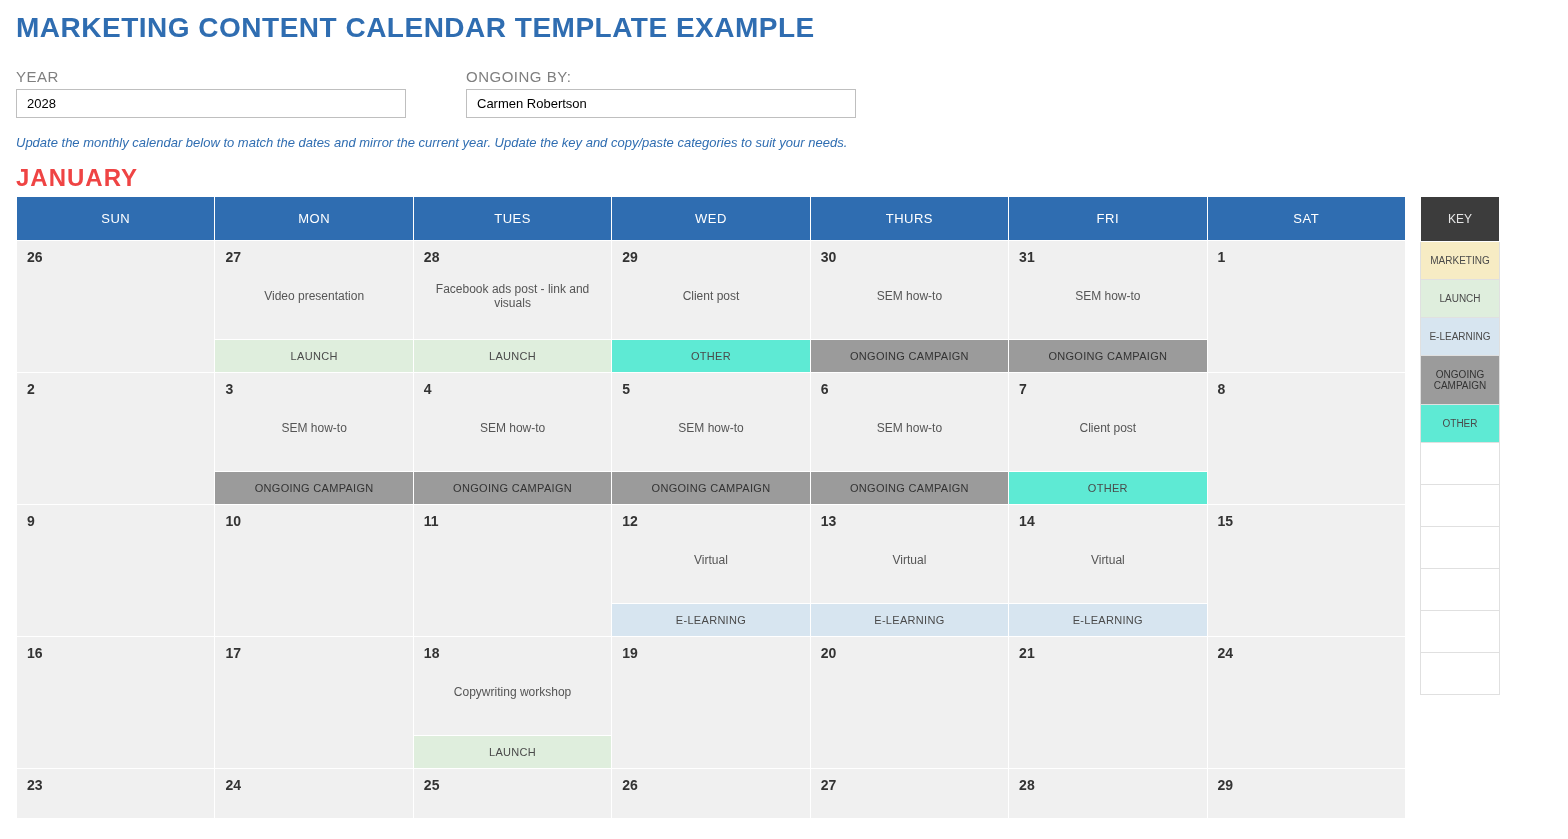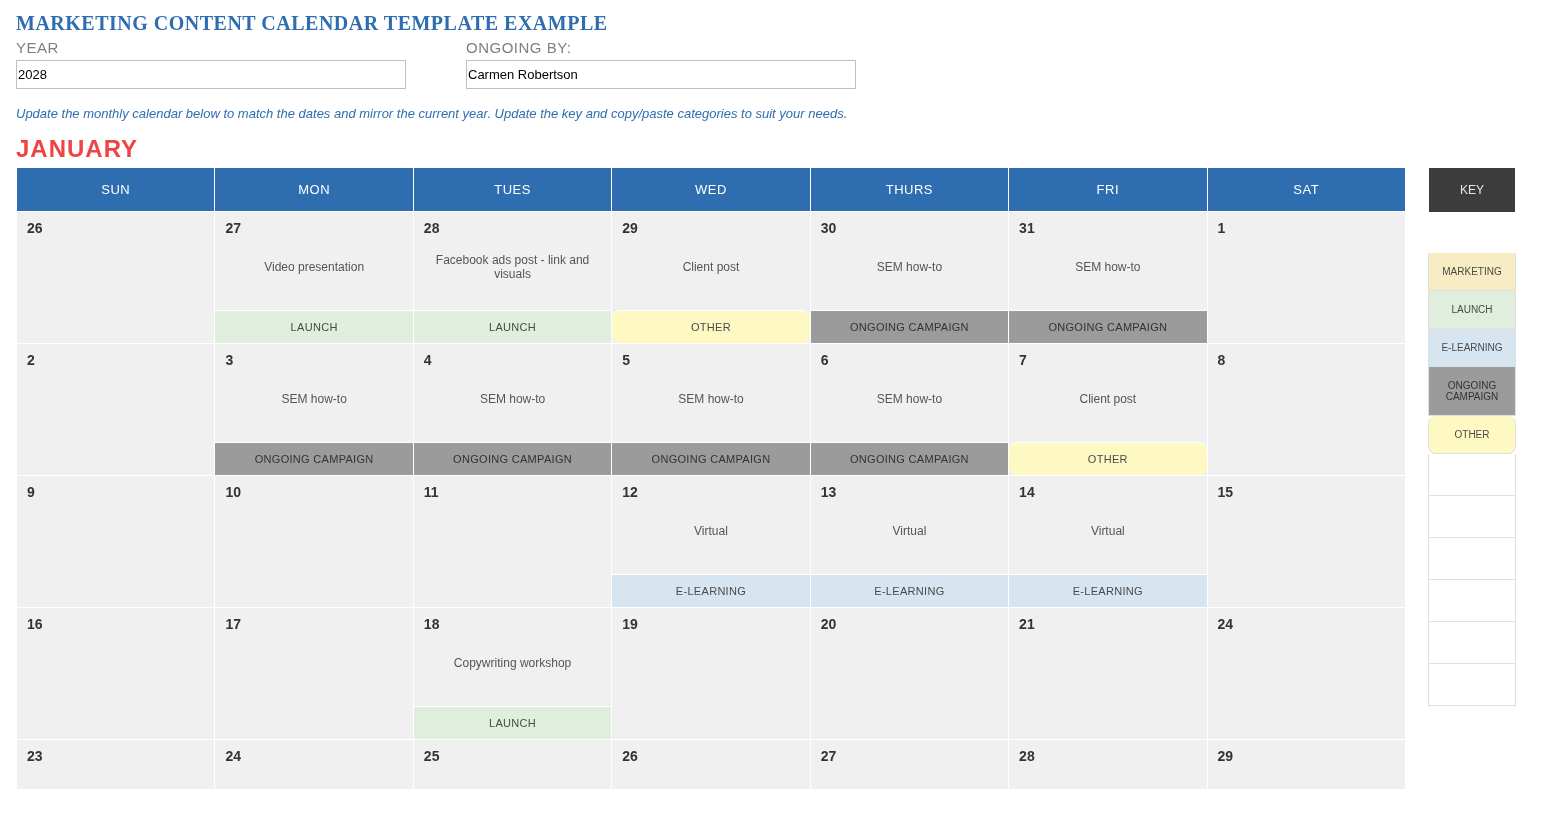--- a/index.html
+++ b/index.html
@@ -1,37 +1,37 @@
 <!DOCTYPE html>
 <html><head>
 <meta charset="utf-8">
 <style>
   * { box-sizing: border-box; margin: 0; padding: 0; }
   body { font-family: "Century Gothic", "Segoe UI", Arial, sans-serif; background: #fff; padding: 12px 16px; color: #333; }
-  .page-title { font-size: 20px; font-weight: 700; color: #2f6db1; letter-spacing: 0.5px; margin-bottom: 4px; font-family: Liberation Serif, serif; }
+  .page-title { font-size: 28px; font-weight: 700; color: #2f6db1; letter-spacing: 0.5px; margin-bottom: 24px; }
   .meta-row { display: flex; gap: 60px; margin-bottom: 17px; }
   .meta-block { display: flex; flex-direction: column; }
   .meta-label { font-size: 15px; color: #7f7f7f; letter-spacing: 0.5px; margin-bottom: 4px; }
-  .meta-input { border: 1px solid #bfbfbf; padding: 6px 1px; font-size: 13px; width: 390px; background: #fff; font-family: inherit; }
+  .meta-input { border: 1px solid #bfbfbf; padding: 6px 10px; font-size: 13px; width: 390px; background: #fff; font-family: inherit; }
   .instructions { font-style: italic; color: #2f6db1; font-size: 13px; margin: 10px 0 14px; }
   .month-title { font-size: 24px; color: #ef4444; letter-spacing: 1px; margin-bottom: 4px; }
-  .layout { display: flex; gap: 22px; align-items: flex-start; }
+  .layout { display: flex; gap: 14px; align-items: flex-start; }
   .calendar { border-collapse: collapse; table-layout: fixed; width: 1390px; }
   .calendar th { background: #2f6db1; color: #fff; font-weight: 400; font-size: 13px; letter-spacing: 0.5px; padding: 14px 0; border: 1px solid #fff; text-align: center; }
   .calendar td { border: 1px solid #fff; background: #f0f0f0; vertical-align: top; height: 132px; position: relative; padding: 0; }
   .calendar tr.short td { height: 50px; }
   .daynum { font-weight: 700; font-size: 14px; color: #333; padding: 8px 0 0 10px; }
   .event { text-align: center; font-size: 12px; color: #555; padding: 0 6px; position: absolute; left: 0; right: 0; top: 42%; transform: translateY(-50%); }
   .category { position: absolute; left: 0; right: 0; bottom: 0; text-align: center; font-size: 11px; letter-spacing: 0.3px; padding: 10px 0; border-top: 1px solid #fff; }
   .cat-launch { background: #dfeedd; color: #4a4a4a; }
-  .cat-other { background: #fef9c3; color: #4a4a4a; border-radius: 8px; }
+  .cat-other { background: #5eead4; color: #4a4a4a; }
   .cat-ongoing { background: #9b9b9b; color: #333; }
   .cat-elearn { background: #d7e5f0; color: #4a4a4a; }
-  .cat-marketing { background: #f7ecc4; color: #4a4a4a; margin-top: 40px; }
-  .key-col { width: 88px; }
+  .cat-marketing { background: #f7ecc4; color: #4a4a4a; }
+  .key-col { width: 80px; }
   .key-header { background: #3c3c3c; color: #e6e6e6; text-align: center; font-size: 12px; padding: 15px 0; border: 1px solid #fff; }
   .key-cell { text-align: center; font-size: 10px; padding: 13px 0; border: 1px solid #e0e0e0; border-top: none; }
   .key-empty { height: 42px; border: 1px solid #e0e0e0; border-top: none; background: #fff; }
 </style>
 </head>
 <body>
 
 <h1 class="page-title">MARKETING CONTENT CALENDAR TEMPLATE EXAMPLE</h1>
 
 <div class="meta-row">

